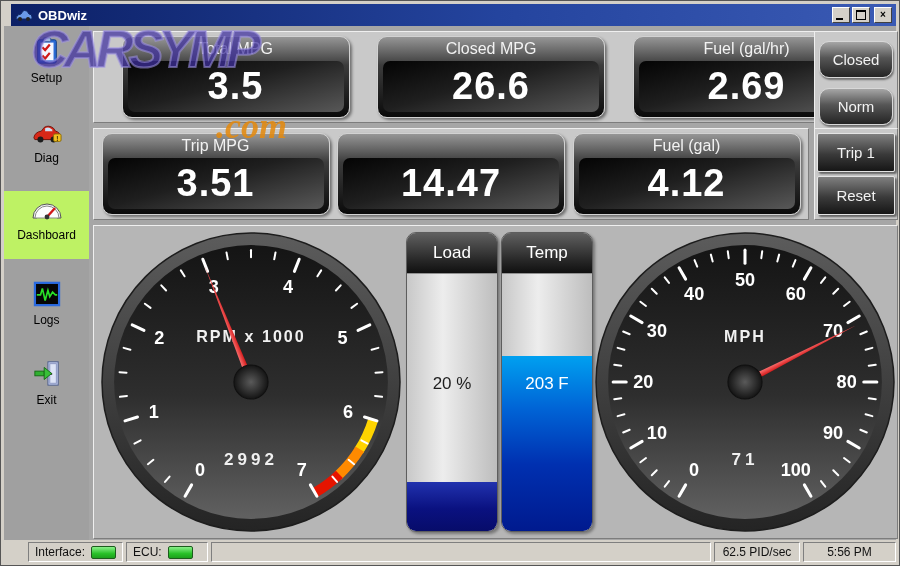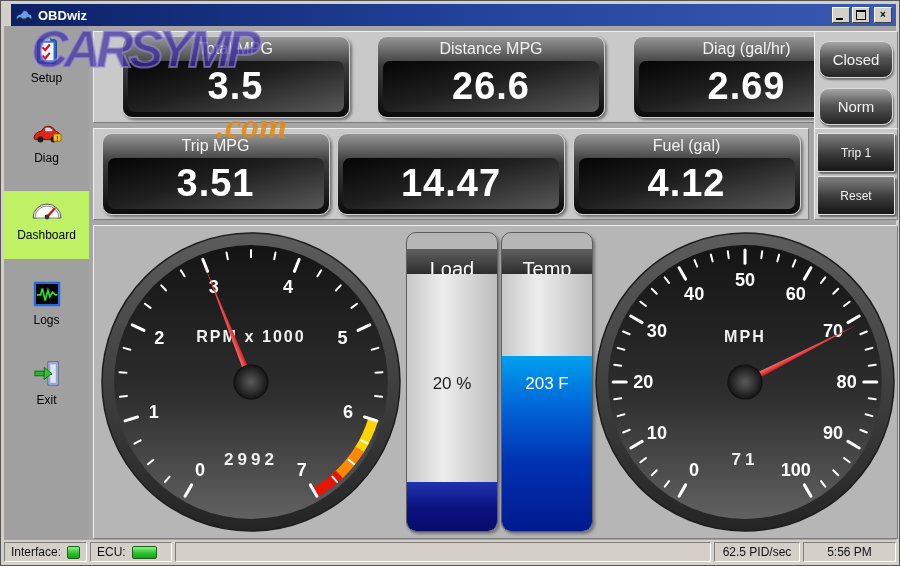--- a/index.html
+++ b/index.html
@@ -37,48 +37,48 @@
   .display{position:relative;width:226px;height:80px;border-radius:10px;border:1px solid #d2d2d2;
     background:linear-gradient(#969696,#3c3c3c 35%,#0a0a0a);box-shadow:2px 2px 3px rgba(0,0,0,.45);}
   .display .d-label{position:absolute;top:3px;width:100%;text-align:center;color:#f2f2f2;font-size:16px;}
   .display .d-screen{position:absolute;left:5px;right:5px;top:24px;bottom:5px;border-radius:7px;
     background:linear-gradient(165deg,#040404,#1f1f1f 45%,#585858);display:flex;align-items:center;justify-content:center;}
   .display .d-value{color:#fff;font-size:38px;font-weight:bold;letter-spacing:1px;}
   
   .btn-round{width:74px;height:37px;border-radius:10px;color:#f2f2f2;font-size:15px;font-family:inherit;
     background:linear-gradient(#a6a6a6,#565656 45%,#242424);border:1px solid #d8d8d8;
     box-shadow:1px 2px 2px rgba(0,0,0,.45);cursor:pointer;}
-  .btn-square{width:78px;height:39px;border-radius:2px;color:#f2f2f2;font-size:12px;font-family:inherit;
+  .btn-square{width:78px;height:39px;border-radius:2px;color:#f2f2f2;font-size:15px;font-family:inherit;
     background:linear-gradient(#808080,#3a3a3a 55%,#161616);border:1px solid #e4e4e4;
     box-shadow:2px 2px 2px rgba(0,0,0,.5);cursor:pointer;}
   
   .gauge{position:absolute;top:5px;width:302px;height:302px;}
   .gauge-left{left:6px;} .gauge-right{left:500px;}
   .g-num{fill:#fff;font-size:18px;font-weight:bold;font-family:"Liberation Sans",sans-serif;text-anchor:middle;}
   .g-label{fill:#f0f0f0;font-size:16px;font-weight:bold;letter-spacing:2px;text-anchor:middle;}
   .g-read{fill:#f0f0f0;font-size:17px;font-weight:bold;letter-spacing:4px;text-anchor:middle;}
   
   .bar{position:absolute;top:6px;bottom:6px;width:90px;border-radius:10px;overflow:hidden;
     border:1px solid #5e5e5e;box-shadow:2px 2px 3px rgba(0,0,0,.35);}
   .bar--load{left:312px;} .bar--temp{left:407px;}
-  .bar-header{height:40px;background:linear-gradient(#606060,#262626 70%,#101010);color:#fff;font-size:20px;
-    display:flex;align-items:center;justify-content:center;border-bottom:1px solid #909090;margin-top:16px;}
+  .bar-header{height:40px;background:linear-gradient(#606060,#262626 70%,#101010);color:#fff;font-size:17px;
+    display:flex;align-items:center;justify-content:center;border-bottom:1px solid #909090;}
   .bar-body{position:absolute;top:41px;bottom:0;left:0;right:0;
     background:linear-gradient(90deg,#c8c8c8,#ededed 40%,#bdbdbd);}
   .bar-fill{position:absolute;bottom:0;left:0;right:0;}
   .bar--load .bar-fill{background:linear-gradient(#2132ae,#0a1180 55%,#070c6a);}
   .bar--temp .bar-fill{background:linear-gradient(#00a0f0,#0064d6 30%,#0030b0 62%,#001a8e);}
   .bar-value{position:absolute;top:39%;width:100%;text-align:center;font-size:17px;}
   .bar--load .bar-value{color:#1e1e1e;} .bar--temp .bar-value{color:#fff;}
   
   .statusbar{position:absolute;left:3px;right:3px;bottom:3px;height:22px;background:#d4d0c8;
     display:flex;align-items:stretch;gap:3px;padding-top:2px;box-sizing:border-box;font-size:12px;color:#111;}
   .seg{border:1px solid;border-color:#7f7f7f #fff #fff #7f7f7f;display:flex;align-items:center;
     padding:0 6px;box-sizing:border-box;}
-  .seg-if{width:83px;} .seg-ecu{width:82px;} .seg-fill{flex:1;} .seg-pid{width:86px;justify-content:center;}
+  .seg-if{width:95px;margin-left:24px;} .seg-ecu{width:82px;} .seg-fill{flex:1;} .seg-pid{width:86px;justify-content:center;}
   .seg-time{width:93px;justify-content:center;}
   .led{width:23px;height:11px;margin-left:6px;border:1px solid #1c5c1c;border-radius:2px;
     background:linear-gradient(#8af08a,#28c028 60%,#1da01d);}
   
   .watermark{position:absolute;left:30px;top:22px;z-index:50;pointer-events:none;font-style:italic;}
   .wm-main{font-size:52px;font-weight:bold;letter-spacing:-5px;color:rgba(64,48,160,.72);
     -webkit-text-stroke:2px rgba(160,150,225,.55);line-height:1;}
   .wm-suffix{position:absolute;left:185px;top:38px;font-family:"Liberation Serif",serif;font-weight:bold;
     font-size:36px;color:rgba(226,138,16,.88);margin-top:44px;}
 </style>
@@ -182,27 +182,27 @@
   <div class="main">
 
     <div class="panel3d row1">
       <div class="display">
         <div class="d-label">Total MPG</div>
         <div class="d-screen">
           <span class="d-value">3.5</span>
         </div>
       </div>
       <div class="display">
-        <div class="d-label">Distance MPG</div>
+        <div class="d-label">Closed MPG</div>
         <div class="d-screen">
           <span class="d-value">26.6</span>
         </div>
       </div>
       <div class="display">
-        <div class="d-label">Diag (gal/hr)</div>
+        <div class="d-label">Fuel (gal/hr)</div>
         <div class="d-screen">
           <span class="d-value">2.69</span>
         </div>
       </div>
     </div>
 
     <div class="panel3d strip strip1">
       <button class="btn-round">Closed</button>
       <button class="btn-round">Norm</button>
     </div>

